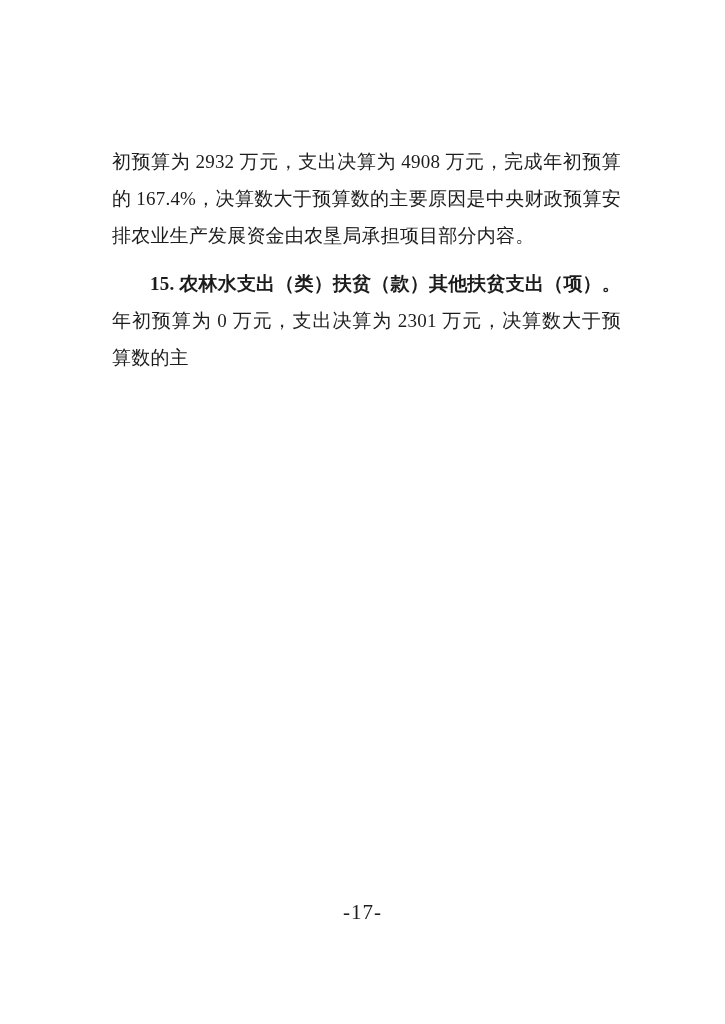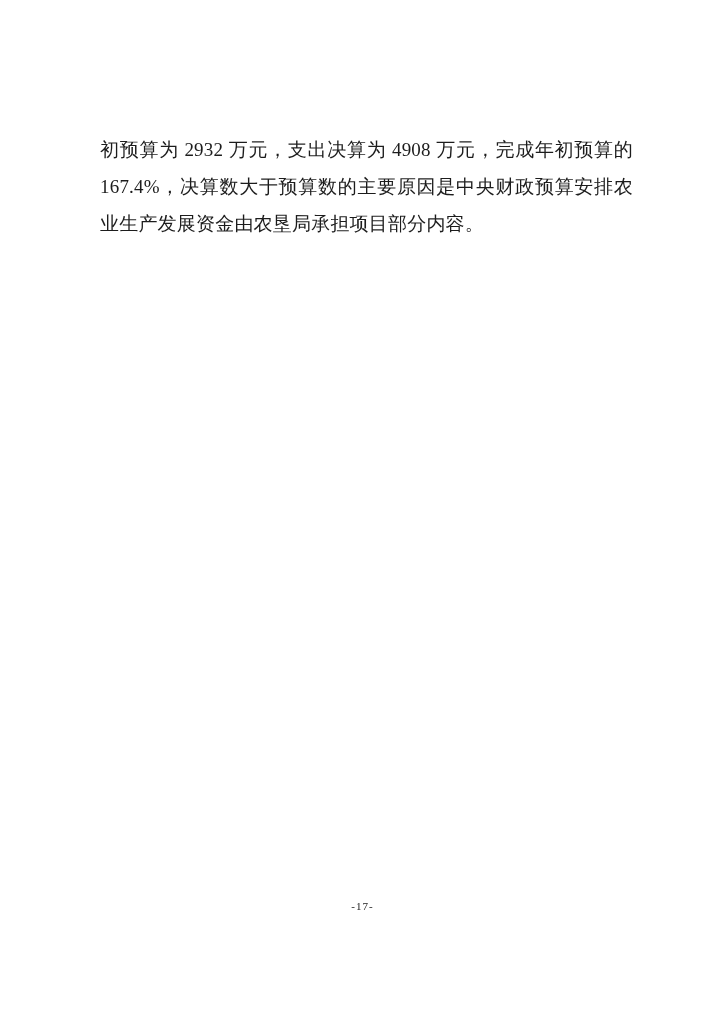--- a/index.html
+++ b/index.html
@@ -25,53 +25,54 @@
     left: 100px;
     top: 132px;
     width: 533px;
     font-size: 19px;
     line-height: 36.8px;
     text-align: justify;
     text-justify: inter-character;
     letter-spacing: 0.2px;
   }
   .content p {
-    margin: 0;
+    margin: 12px;
     padding: 0;
     text-indent: 2em;
   }
   .content p.cont {
     text-indent: 0;
   }
   .b {
     font-weight: bold;
   }
   .tight {
     letter-spacing: -1.1px;
   }
   .pageno {
     position: absolute;
     top: 900px;
     left: 0;
     width: 100%;
     text-align: center;
-    font-size: 11px;
+    font-size: 21px;
     letter-spacing: 1px;
     color: #1c1c1c;
   }
 </style>
 </head>
 <body>
 
 <div class="page">
   <div class="content">
 
     <p class="cont"><span>初预算为 2932 万元，支出决算为 4908 万元，完成年初预算的 167.4%，决算数大于预算数的主要原因是中央财政预算安排农业生产发展资金由农垦局承担项目部分内容。</span></p>
 
 
 
 
 
+    <p class="item"><span class="b">15. 农林水支出（类）扶贫（款）其他扶贫支出（项）。</span><span>年初预算为 0 万元，支出决算为 2301 万元，决算数大于预算数的主</span></p>
 
   </div>
 
   <div class="pageno">-17-</div>
 </div>
 
 </body></html>

